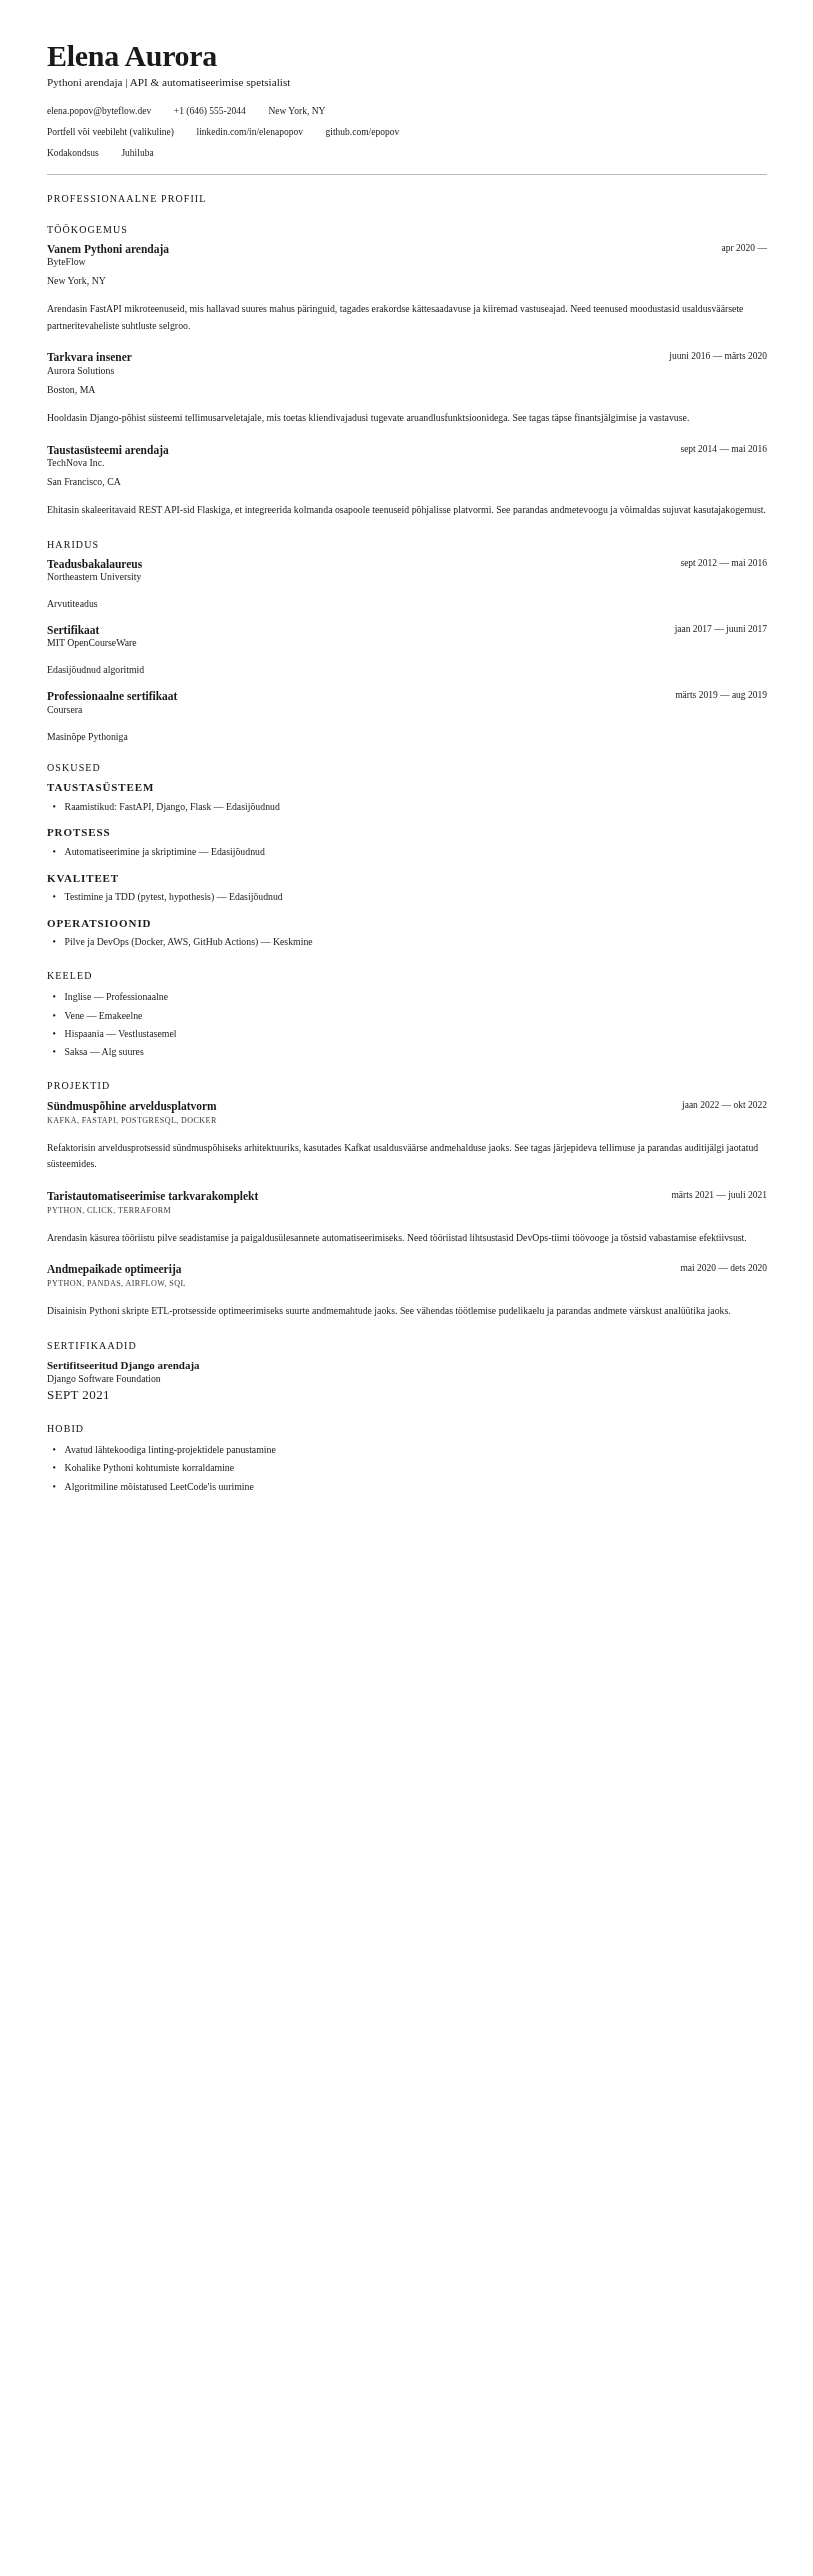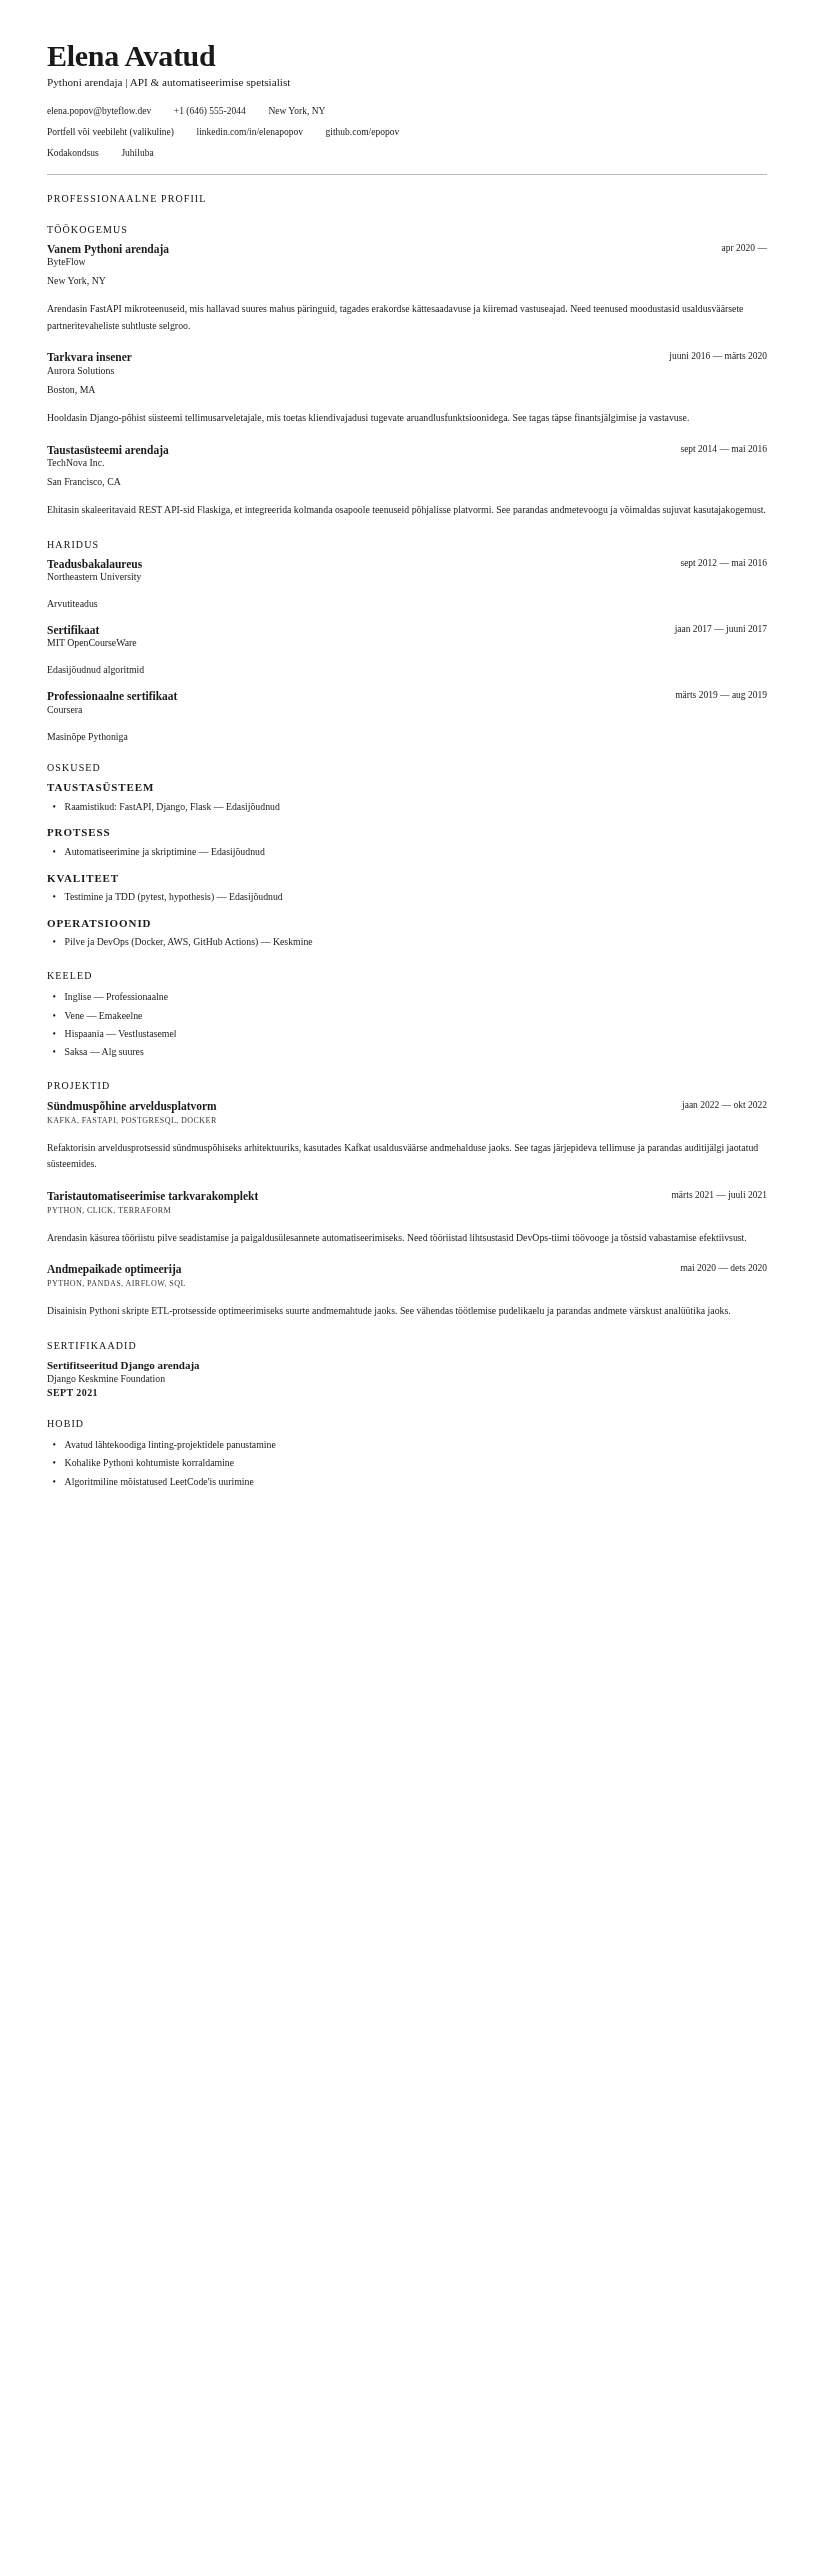--- a/index.html
+++ b/index.html
@@ -131,36 +131,35 @@
   .cert-name {
     font-size: 11px;
     font-weight: bold;
     margin: 0;
   }
   .cert-org {
     font-size: 9.8px;
     margin: 2px 0 0 0;
   }
   .cert-date {
-    font-size: 10px;
+    font-size: 13px;
     letter-spacing: 0.4px;
     text-transform: uppercase;
     margin: 2.7px 0 0 0;
-    font-weight: bold;
   }
   .edu-entry { margin-bottom: 15px; }
   .edu-school { font-size: 9.8px; margin: 1.4px 0 0 0; }
   .edu-field { font-size: 9.8px; margin: 16px 0 0 0; }
 </style>
 </head>
 <body>
 
 <div class="page">
 
-  <h1 class="name">Elena Avatud</h1>
+  <h1 class="name">Elena Aurora</h1>
   <p class="headline">Pythoni arendaja | API &amp; automatiseerimise spetsialist</p>
 
   <p class="contact-line">
     <span class="item">elena.popov@byteflow.dev</span>
     <span class="item">+1 (646) 555-2044</span>
     <span class="item">New York, NY</span>
   </p>
   <p class="contact-line">
     <span class="item">Portfell või veebileht (valikuline)</span>
     <span class="item">linkedin.com/in/elenapopov</span>
@@ -312,21 +311,21 @@
       </div>
       <p class="entry-tags">PYTHON, PANDAS, AIRFLOW, SQL</p>
       <p class="entry-desc">Disainisin Pythoni skripte ETL-protsesside optimeerimiseks suurte andmemahtude jaoks. See vähendas töötlemise pudelikaelu ja parandas andmete värskust analüütika jaoks.</p>
     </div>
   </div>
 
   <div class="section">
     <div class="section-title">SERTIFIKAADID</div>
     <div class="entry">
       <p class="cert-name">Sertifitseeritud Django arendaja</p>
-      <p class="cert-org">Django Keskmine Foundation</p>
+      <p class="cert-org">Django Software Foundation</p>
       <p class="cert-date">SEPT 2021</p>
     </div>
   </div>
 
   <div class="section">
     <div class="section-title">HOBID</div>
     <ul class="bullets">
       <li>Avatud lähtekoodiga linting-projektidele panustamine</li>
       <li>Kohalike Pythoni kohtumiste korraldamine</li>
       <li>Algoritmiline mõistatused LeetCode'is uurimine</li>

